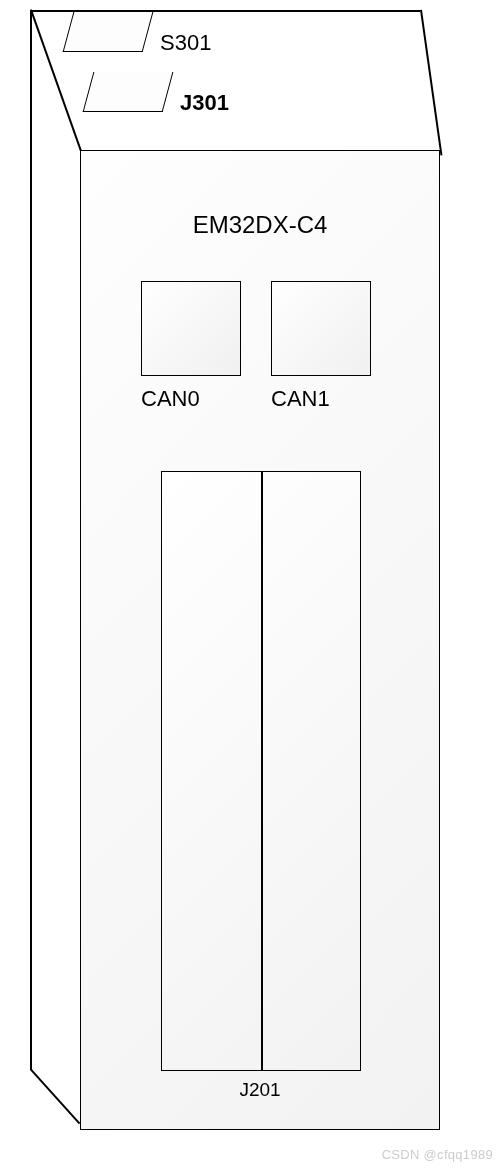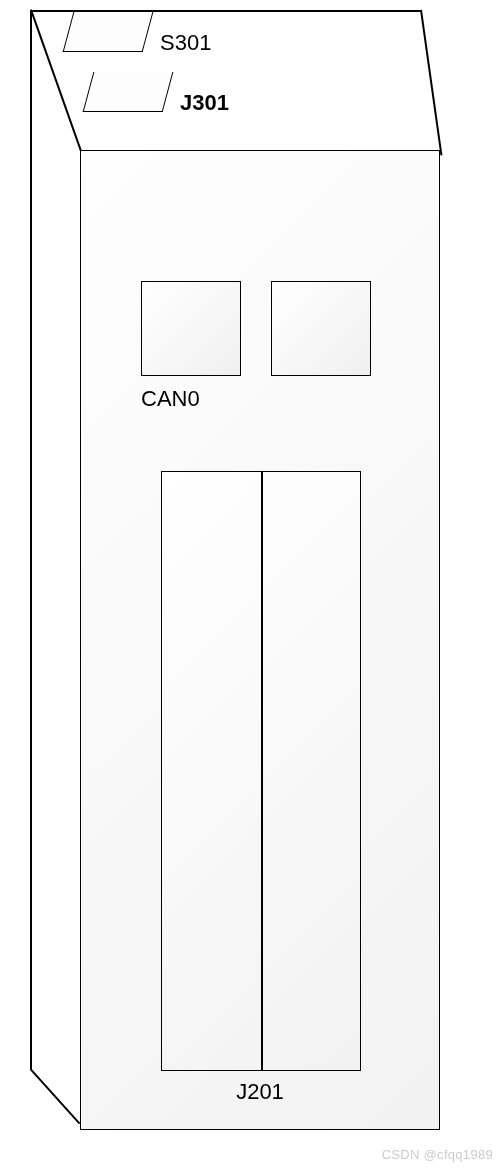--- a/index.html
+++ b/index.html
@@ -151,21 +151,21 @@
       width: 1.5px;
       height: 100%;
       background: #000;
     }
     .lbl-j201 {
       position: absolute;
       top: 928px;
       left: 0;
       width: 100%;
       text-align: center;
-      font-size: 22px;
+      font-size: 19px;
       color: #000;
     }
     .watermark {
       position: absolute;
       bottom: 6px;
       right: 8px;
       font-size: 13px;
       color: #ccc;
       letter-spacing: 0.3px;
     }
@@ -182,24 +182,26 @@
   <div class="diag-bl"></div>
 
   <div class="top-face">
     <div class="notch notch1"></div>
     <div class="notch-label lbl-s301">S301</div>
     <div class="notch notch2"></div>
     <div class="notch-label lbl-j301">J301</div>
   </div>
 
   <div class="front-body">
+    <div class="module-name">EM32DX-C4</div>
 
     <div class="port port0"></div>
     <div class="port port1"></div>
     <div class="port-label lbl-can0">CAN0</div>
+    <div class="port-label lbl-can1">CAN1</div>
 
     <div class="big-conn">
       <div class="big-conn-divider"></div>
     </div>
     <div class="lbl-j201">J201</div>
   </div>
 
 </div>
 
 <div class="watermark">CSDN @cfqq1989</div>

